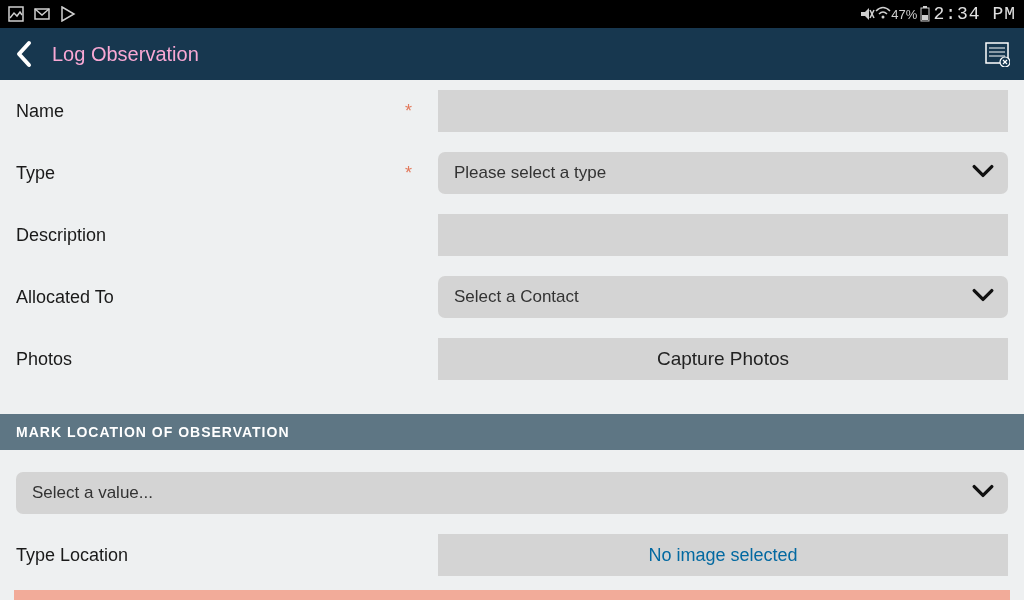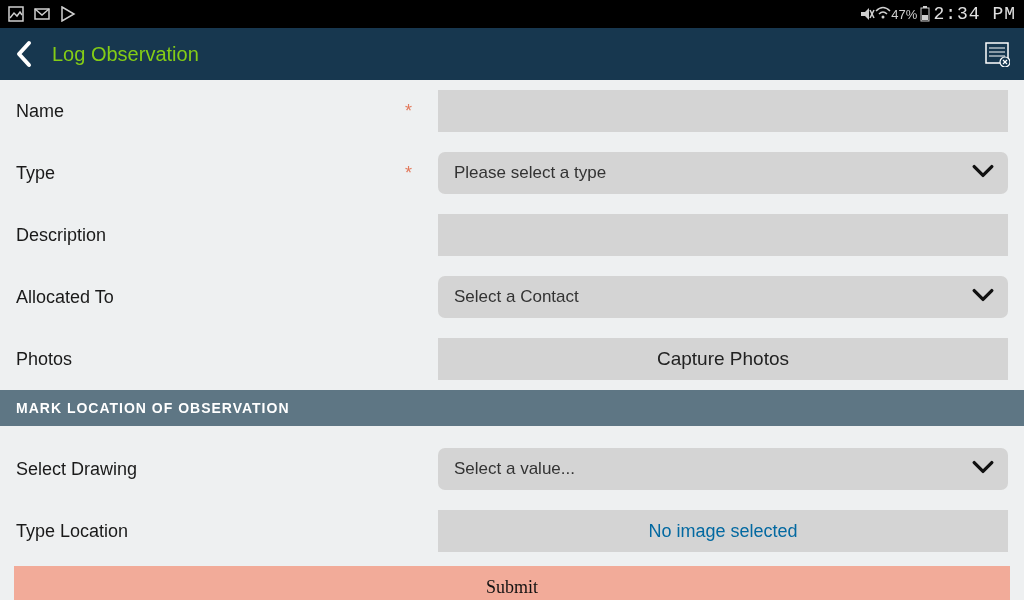--- a/index.html
+++ b/index.html
@@ -21,21 +21,21 @@
 
   .app-header {
     height: 52px;
     background: #17374f;
     color: #fff;
     display: flex;
     align-items: center;
     padding: 0 14px;
     gap: 18px;
   }
-  .app-title { font-size: 20px; font-weight: 400; color: #84cc16; }
+  .app-title { font-size: 20px; font-weight: 400; color: #f9a8d4; }
   .header-right { margin-left: auto; display: flex; align-items: center; }
   .header-action-icon { width: 26px; height: 26px; }
 
   .form-area { height: calc(600px - 28px - 52px); overflow-y: auto; }
 
   .form-row {
     display: flex;
     align-items: center;
     padding: 10px 16px;
     gap: 12px;
@@ -74,20 +74,21 @@
   .btn-input { justify-content: center; font-size: 19px; color: #222; cursor: pointer; }
   .placeholder-box { justify-content: center; color: #0369a1; font-size: 18px; }
 
   .section-header {
     background: #5e7684;
     color: #fff;
     font-size: 14px;
     letter-spacing: 1px;
     font-weight: 600;
     padding: 10px 16px;
+    margin-top: 24px;
   }
 
   .submit-row {
     padding: 4px 14px 0 14px;
   }
   .submit-btn {
     width: 100%;
     height: 42px;
     background: #f2ab99;
     color: #111;
@@ -234,23 +235,20 @@
       <span>Photos</span>
     </div>
     <div class="input-col">
       <div class="btn-input">Capture Photos</div>
     </div>
   </div>
 
   <div class="section-header">MARK LOCATION OF OBSERVATION</div>
 
   <div class="form-row" style="padding-top:22px">
-    <div class="label-col">
-      <span>Select Drawing</span>
-    </div>
     <div class="input-col">
       <div class="select-input">
         <span>Select a value...</span>
         <span class="chevron">
           <svg viewBox="0 0 20 12" width="22" height="14">
               <polyline points="2,2 10,10 18,2" fill="none" stroke="#111" stroke-width="3" stroke-linecap="round" stroke-linejoin="round"></polyline>
             </svg>
         </span>
       </div>
     </div>

